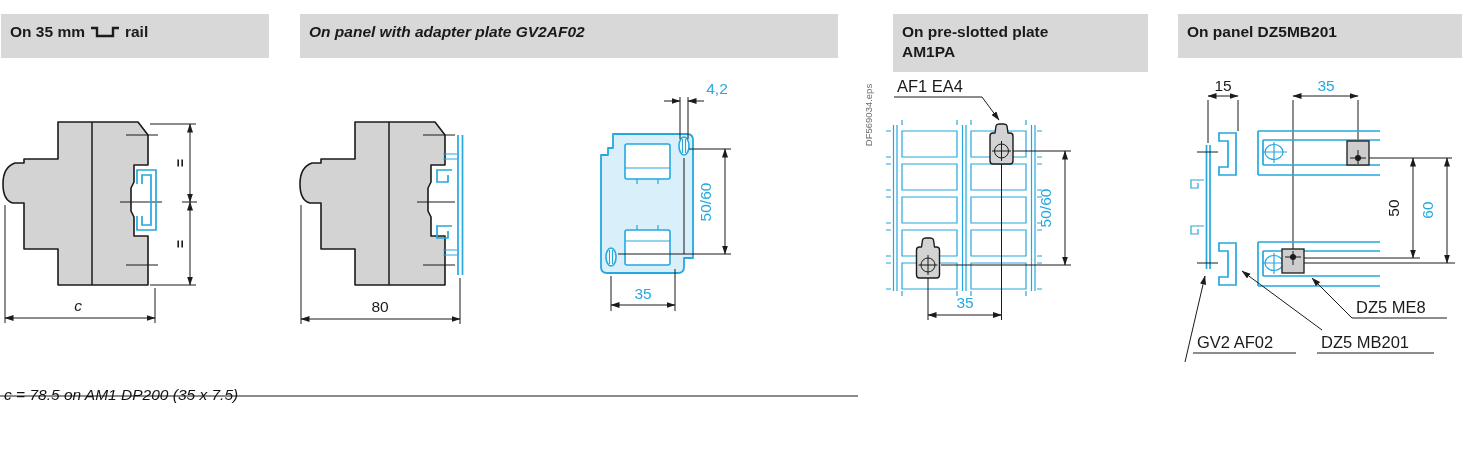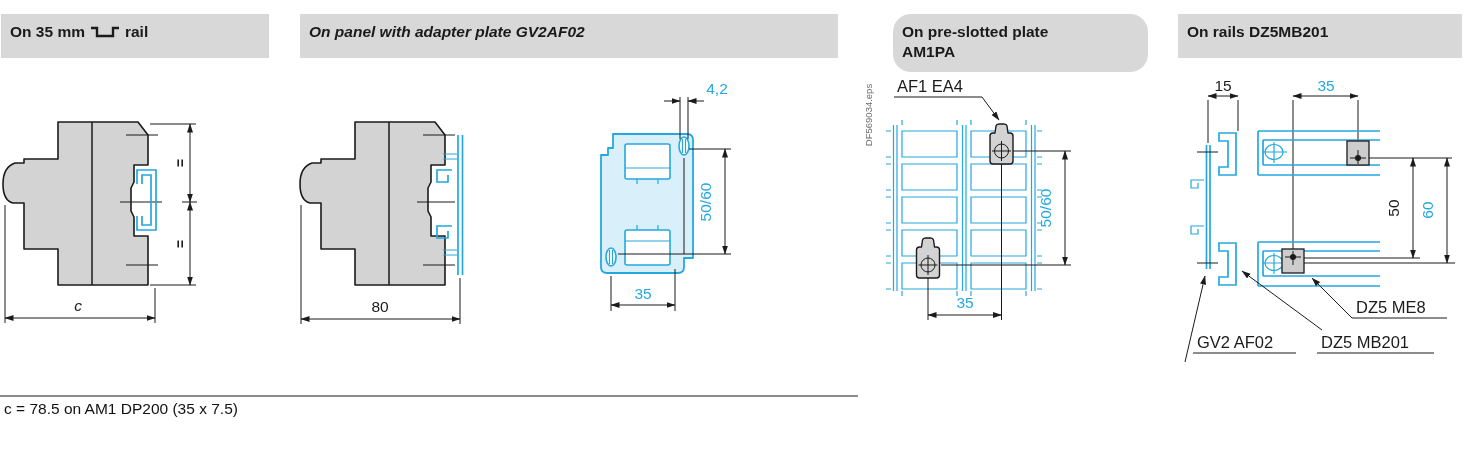--- a/index.html
+++ b/index.html
@@ -2,25 +2,25 @@
 <html><head>
 <meta charset="utf-8">
 <style>
   html,body{margin:0;padding:0;background:#ffffff;}
   .canvas{position:relative;width:1470px;height:455px;background:#ffffff;
           font-family:"Liberation Sans",sans-serif;overflow:hidden;margin-top:12px;}
   .hdr{position:absolute;background:#d8d8d8;color:#1a1a1a;font-weight:bold;
        font-size:15.5px;line-height:20px;padding:8px 0 0 9px;box-sizing:border-box;}
   #h1{left:1px;top:2px;width:268px;height:44px;}
   #h2{left:300px;top:2px;width:538px;height:44px;font-style:italic;}
-  #h3{left:893px;top:2px;width:255px;height:58px;border-radius:18px;}
+  #h3{left:893px;top:2px;width:255px;height:58px;}
   #h4{left:1178px;top:2px;width:284px;height:44px;}
   .railglyph{display:inline-block;vertical-align:-2px;margin:0 5px;}
   .rule{position:absolute;left:0;top:383px;width:858px;height:2px;background:#8c8c8c;}
-  .notes{position:absolute;left:4px;top:386px;font-size:15.5px;
+  .notes{position:absolute;left:4px;top:372px;font-style:italic;font-size:15.5px;
          line-height:22px;color:#111;}
   svg.drawing{position:absolute;left:0;top:0;}
   .k{stroke:#1b1b1b;stroke-width:1;fill:none;}
   .k15{stroke:#1b1b1b;stroke-width:1.5;fill:none;}
   .cy{stroke:#25a8e0;stroke-width:1.7;fill:none;}
   .cy1{stroke:#25a8e0;stroke-width:1.2;fill:none;}
   .body{fill:#d3d3d3;stroke:#1b1b1b;stroke-width:1.6;stroke-linejoin:round;}
   .platefill{fill:#d9effa;stroke:#25a8e0;stroke-width:1.8;stroke-linejoin:round;}
   .cut{fill:#ffffff;stroke:#25a8e0;stroke-width:1.6;}
   .clip{fill:#d3d3d3;stroke:#1b1b1b;stroke-width:1.4;stroke-linejoin:round;}
@@ -44,21 +44,21 @@
         </svg></span><span>rail</span>
   </div>
   <div class="hdr" id="h2">
     <span>On panel with adapter plate GV2AF02</span>
   </div>
   <div class="hdr" id="h3">
     <div>On pre-slotted plate</div>
     <div>AM1PA</div>
   </div>
   <div class="hdr" id="h4">
-    <span>On rails DZ5MB201</span>
+    <span>On panel DZ5MB201</span>
   </div>
 
   <svg class="drawing" width="1470" height="455" viewBox="0 0 1470 455">
     <defs>
       <marker id="arr" orient="auto-start-reverse" markerWidth="11" markerHeight="8" refX="8.5" refY="3" markerUnits="userSpaceOnUse">
         <path d="M0,0 L9,3 L0,6 Z" fill="#1b1b1b"></path>
       </marker>
       <path id="gv2body" d="M58,110 H138 L148,123 V153 H134 V170 L131,176 V199 L134,205 V224 H148 V273 H58 V237 H24 V191 H13 C5,189 3,181 3,172 C3,163 6,154 15,151 H24 V147 H58 Z"></path>
     </defs>
 

